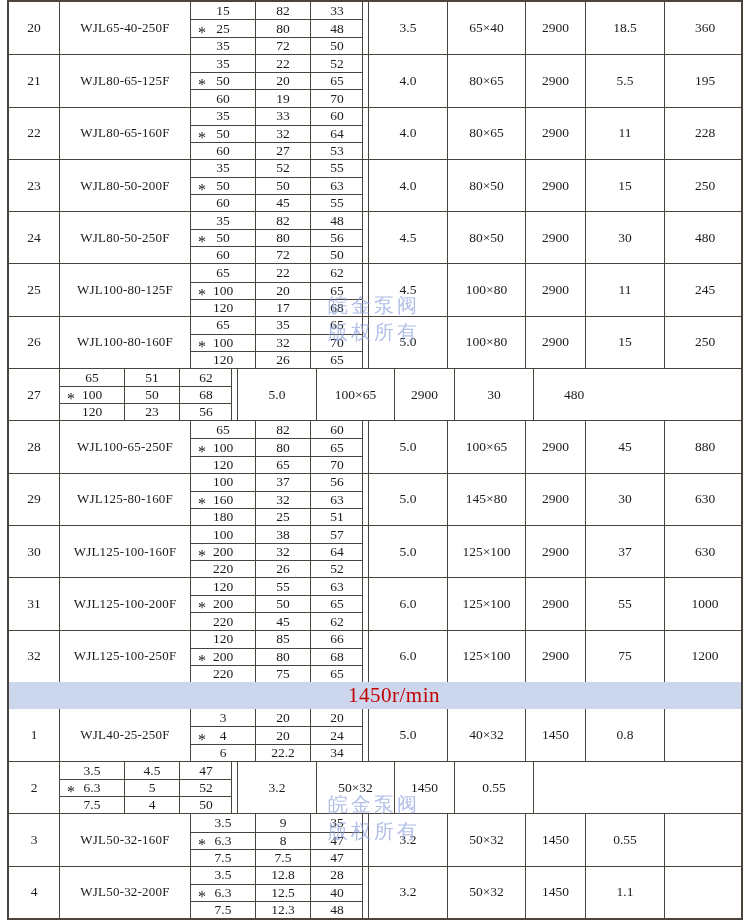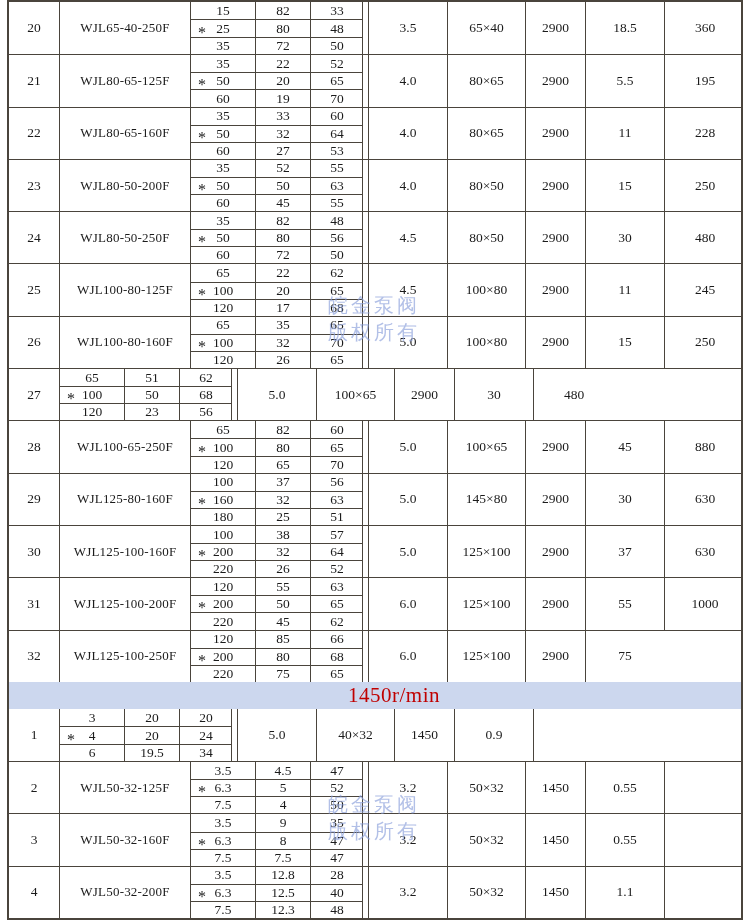--- a/index.html
+++ b/index.html
@@ -560,26 +560,28 @@
             </div>
             <div class="scell col2 row2">
               <span>65</span>
             </div>
           </div>
           <div class="gapcol"></div>
           <div class="cell c6">6.0</div>
           <div class="cell c7">125×100</div>
           <div class="cell c8">2900</div>
           <div class="cell c9">75</div>
+          <div class="cell c10">1200</div>
         </div></div>
     <div class="divider" style="background: rgb(204, 215, 238); color: rgb(192, 0, 0);">
       <span>1450r/min</span>
     </div>
     <div id="section-1450" style="display:contents"><div class="trow">
           <div class="cell c-no">1</div>
+          <div class="cell c-model">WJL40-25-250F</div>
           <div class="subgrid">
             <div class="scell col0 row0">
               <span>3</span>
             </div>
             <div class="scell col1 row0">
               <span>20</span>
             </div>
             <div class="scell col2 row0">
               <span>20</span>
             </div>
@@ -590,35 +592,34 @@
             <div class="scell col1 row1">
               <span>20</span>
             </div>
             <div class="scell col2 row1">
               <span>24</span>
             </div>
             <div class="scell col0 row2">
               <span>6</span>
             </div>
             <div class="scell col1 row2">
-              <span>19.5</span>
+              <span>22.2</span>
             </div>
             <div class="scell col2 row2">
               <span>34</span>
             </div>
           </div>
           <div class="gapcol"></div>
           <div class="cell c6">5.0</div>
           <div class="cell c7">40×32</div>
           <div class="cell c8">1450</div>
-          <div class="cell c9">0.9</div>
+          <div class="cell c9">0.8</div>
           <div class="cell c10"></div>
         </div><div class="trow">
           <div class="cell c-no">2</div>
-          <div class="cell c-model">WJL50-32-125F</div>
           <div class="subgrid">
             <div class="scell col0 row0">
               <span>3.5</span>
             </div>
             <div class="scell col1 row0">
               <span>4.5</span>
             </div>
             <div class="scell col2 row0">
               <span>47</span>
             </div>

